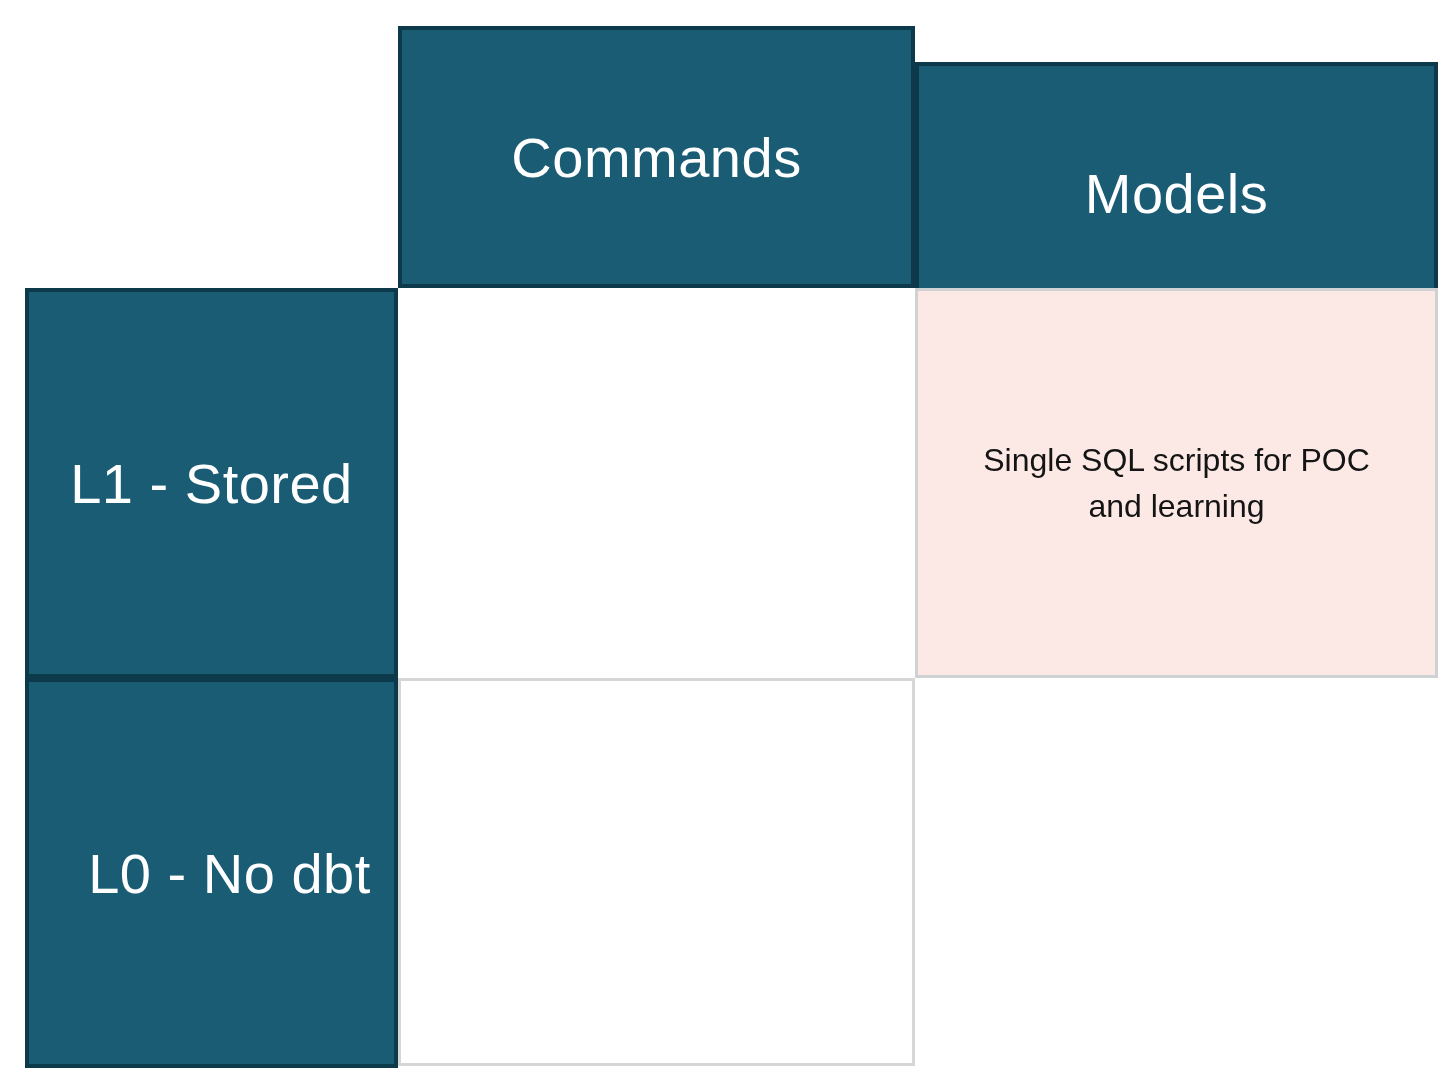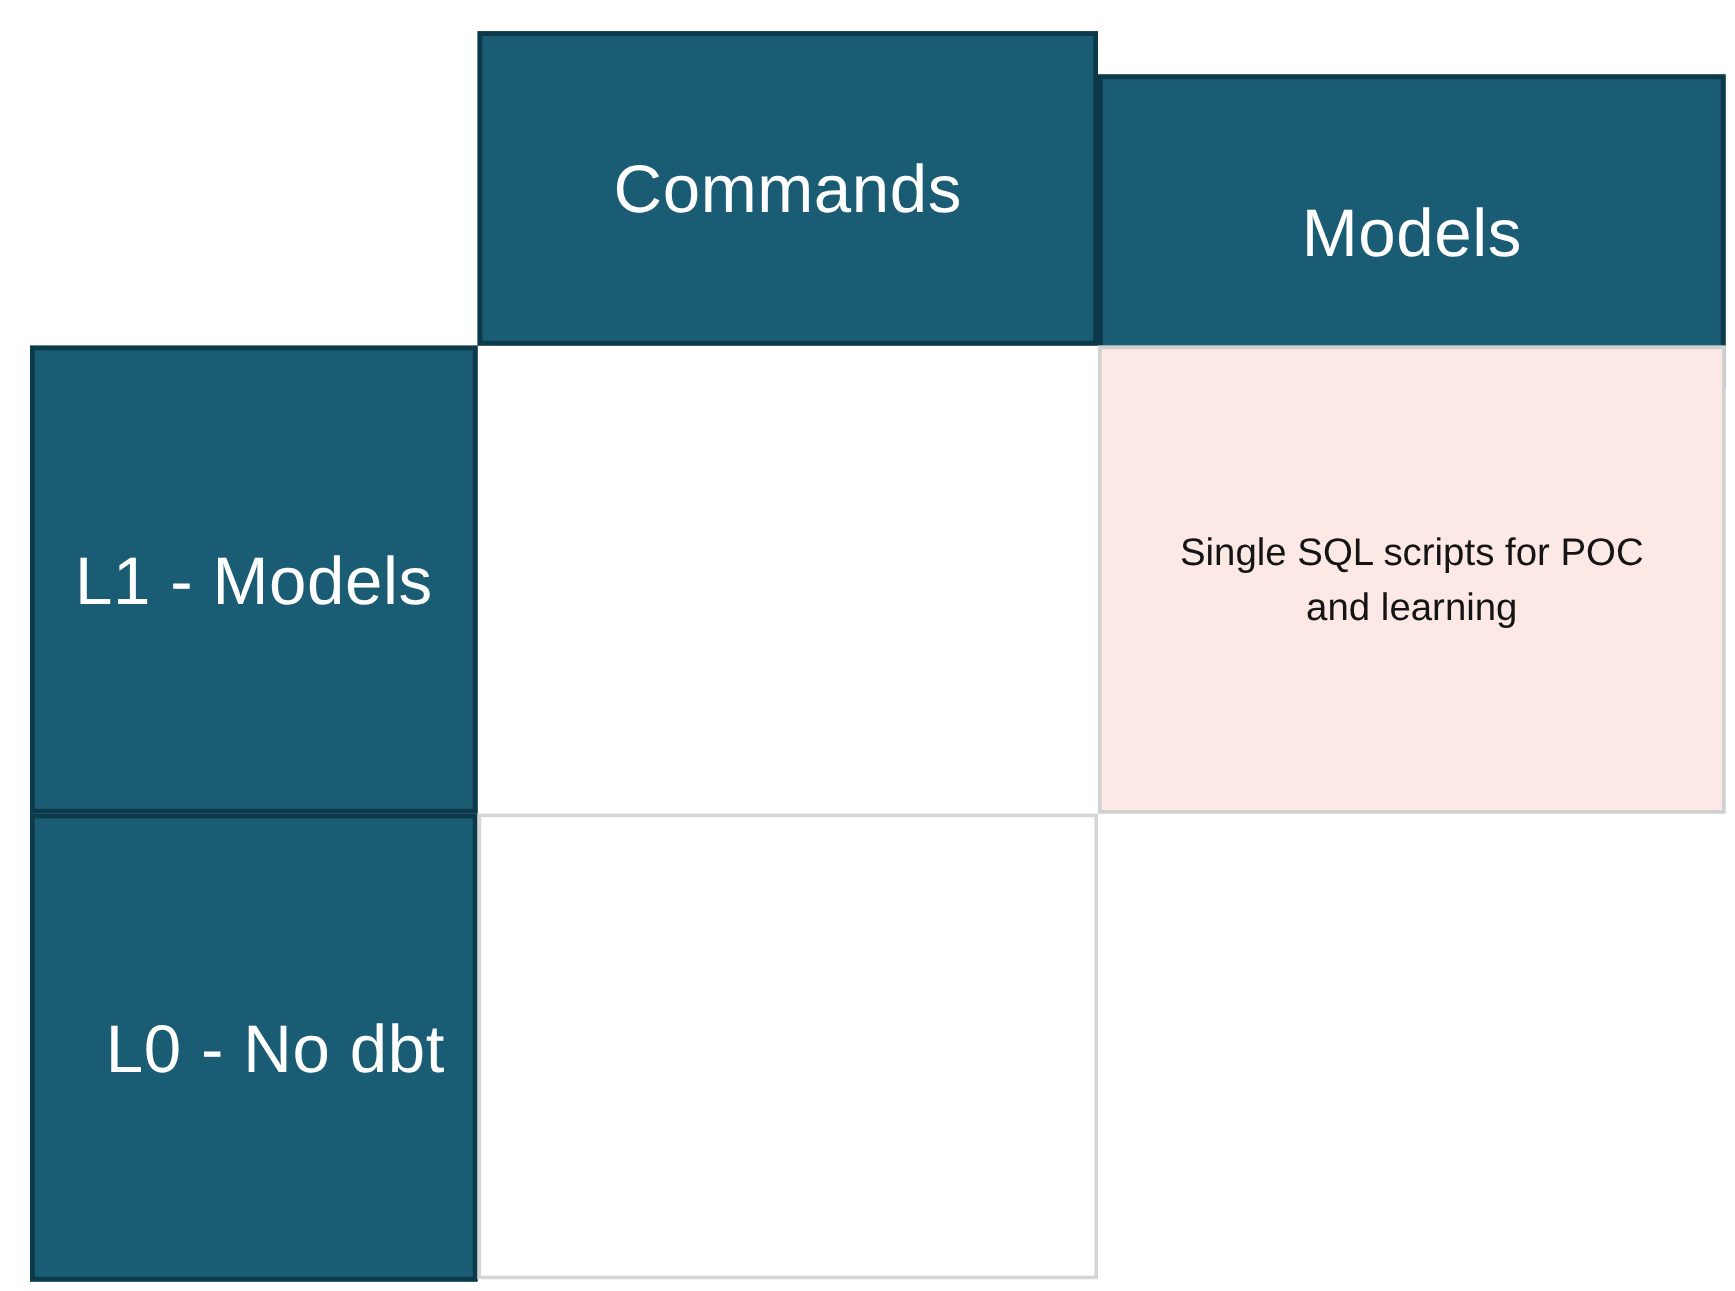--- a/index.html
+++ b/index.html
@@ -62,21 +62,21 @@
 <div class="canvas">
 
   <div class="cell hdr pos-col-commands">
     <span>Commands</span>
   </div>
   <div class="cell hdr pos-col-models">
     <span>Models</span>
   </div>
 
   <div class="cell hdr pos-row-l1">
-    <span>L1 - Models</span>
+    <span>L1 - Stored</span>
   </div>
   <div class="cell hdr pos-row-l0">
     <span>L0 - No dbt</span>
   </div>
 
   <div class="cell bodycell pink pos-l1-models">
     <span>Single SQL scripts for POC and learning</span>
   </div>
 
   <div class="cell bodycell whitecell pos-l0-commands">

